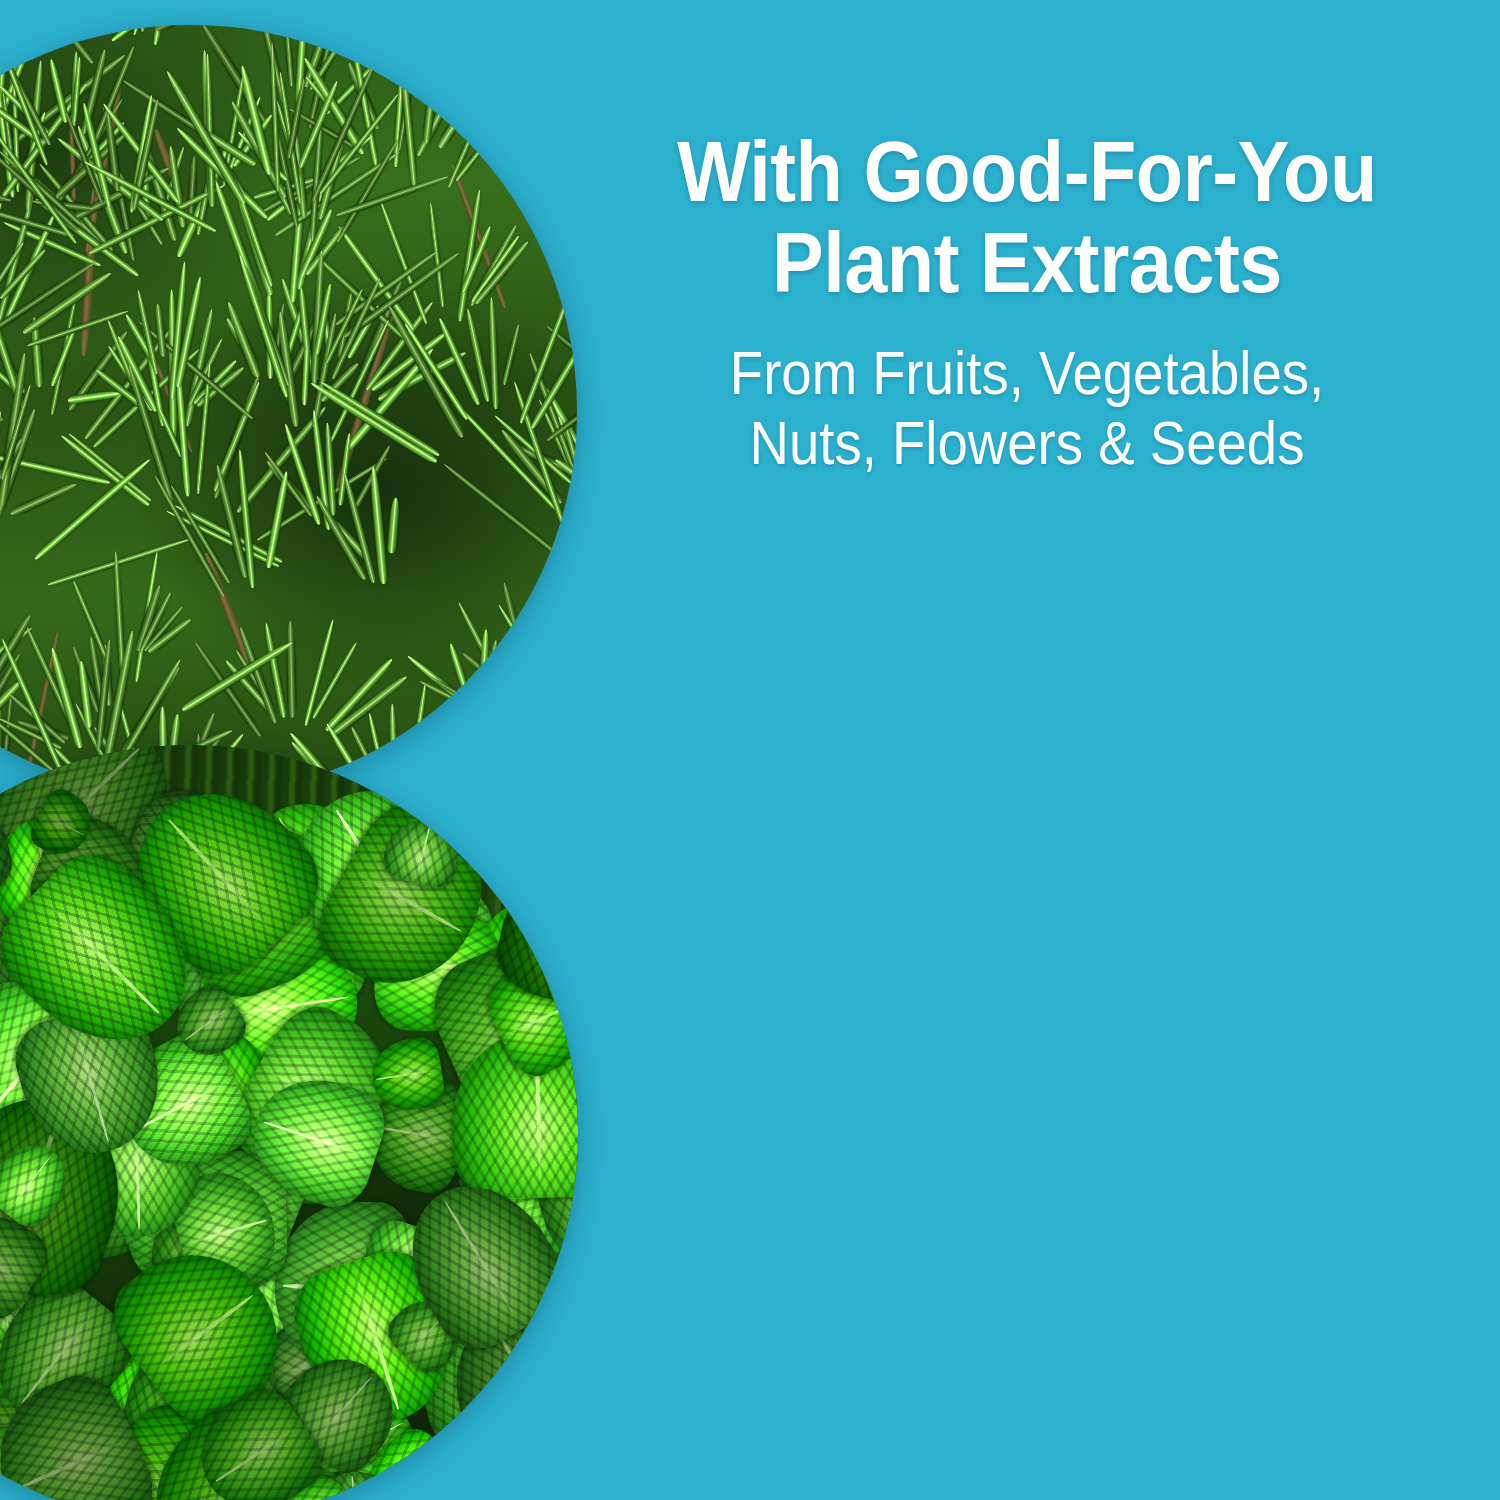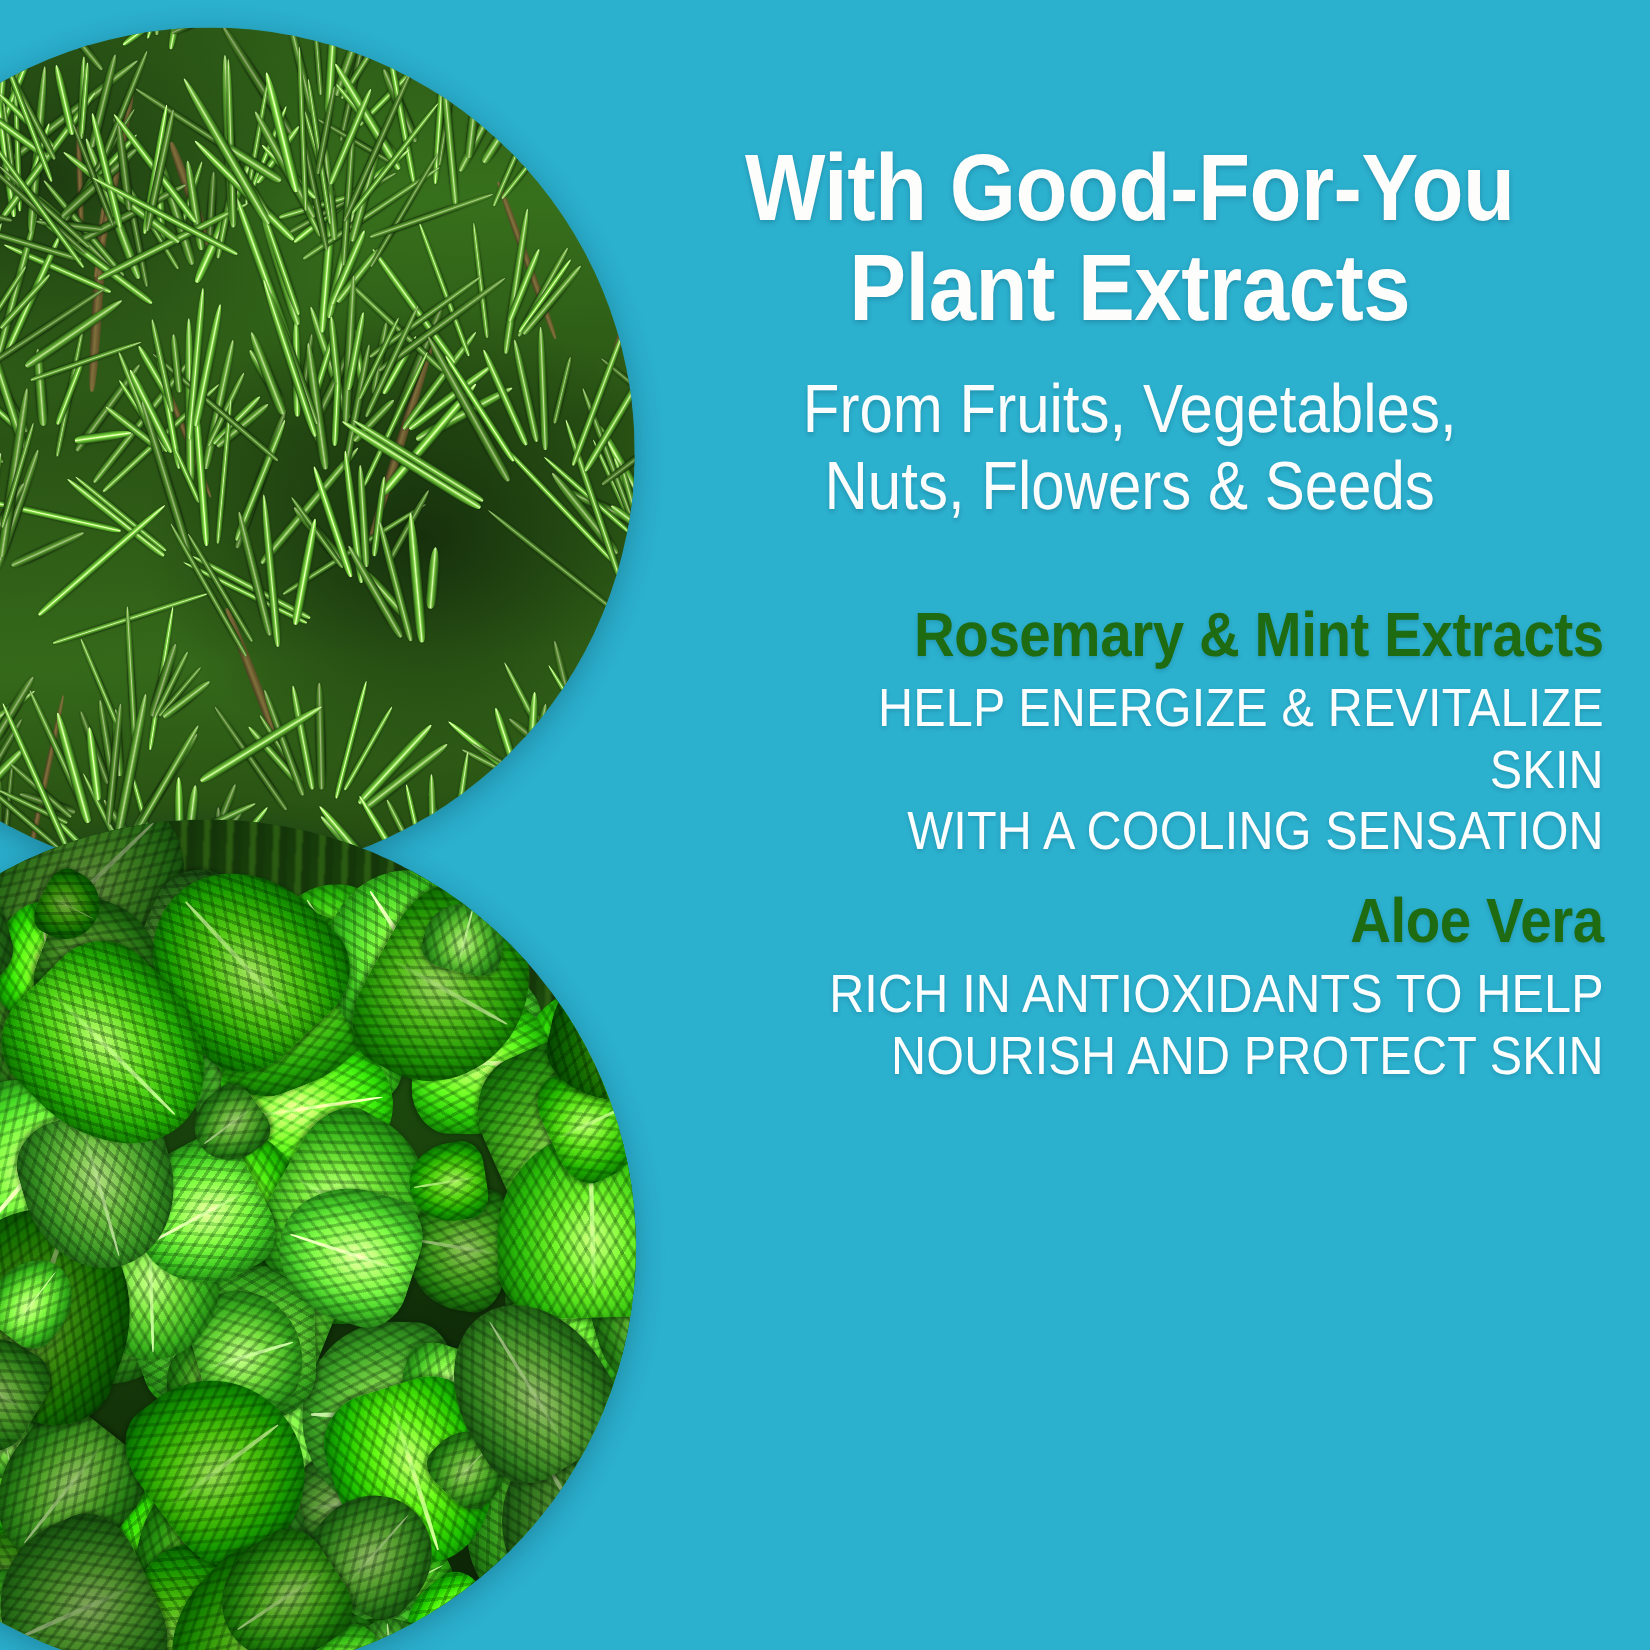--- a/index.html
+++ b/index.html
@@ -688,31 +688,17 @@
     <div class="headline">
       <div>With Good-For-You</div>
       <div>Plant Extracts</div>
     </div>
 
     <div class="subhead">
       <div>From Fruits, Vegetables,</div>
       <div>Nuts, Flowers &amp; Seeds</div>
     </div>
 
-    <div class="block" id="block-rosemary-mint">
-      <div class="block-title">Rosemary &amp; Mint Extracts</div>
-      <div class="block-body">
-        <span>HELP ENERGIZE &amp; REVITALIZE SKIN</span>
-        <span>WITH A COOLING SENSATION</span>
-      </div>
-    </div>
-
-    <div class="block" id="block-aloe">
-      <div class="block-title">Aloe Vera</div>
-      <div class="block-body">
-        <span>RICH IN ANTIOXIDANTS TO HELP</span>
-        <span>NOURISH AND PROTECT SKIN</span>
-      </div>
-    </div>
+
 
 
   </div>
 </div>
 
 </body></html>

